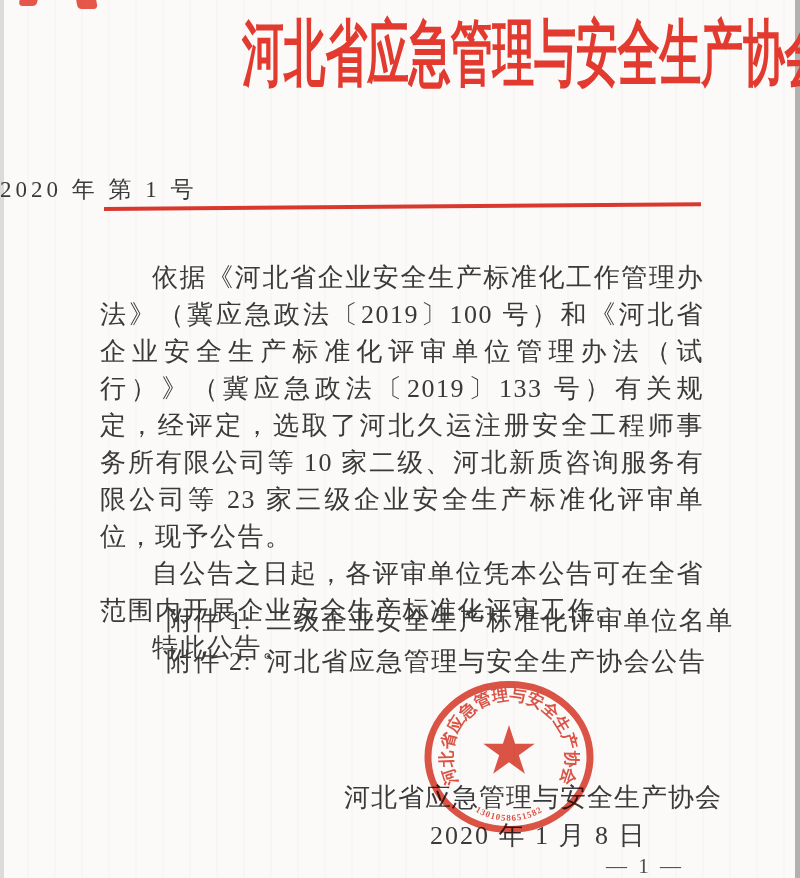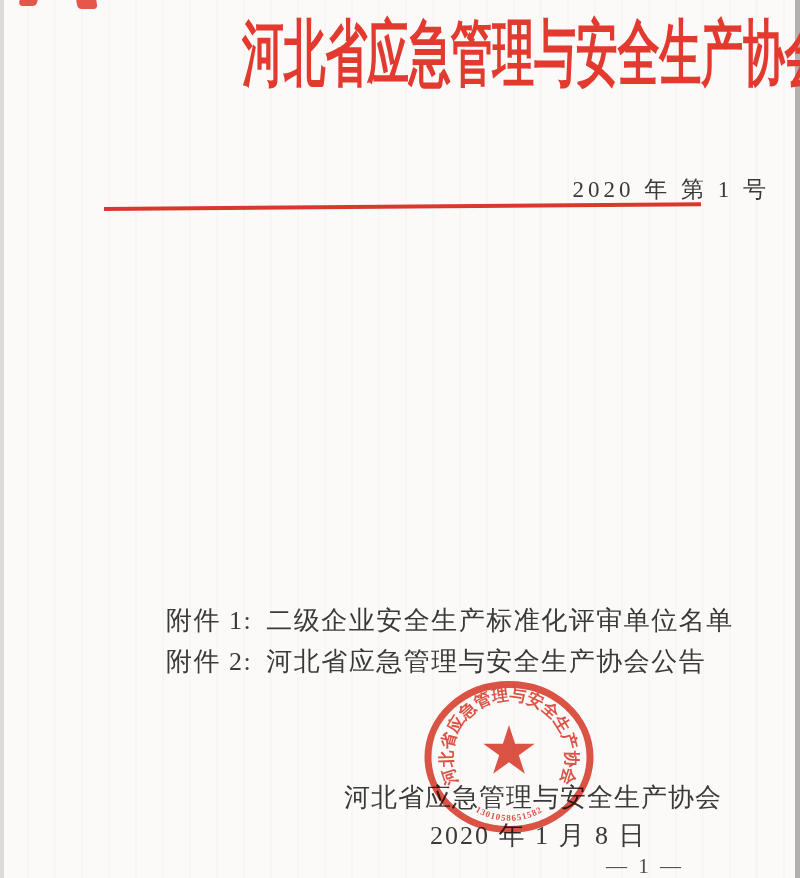--- a/index.html
+++ b/index.html
@@ -26,21 +26,21 @@
   }
   .doc-title span{
     display:inline-block;
     font-size:72px;line-height:1.18;font-weight:900;
     color:#e23a2e;
     transform:scaleX(0.58);
     letter-spacing:0px;
   }
   .issue-line{
     position:absolute;left:0;right:30px;top:174px;
-    text-align:right;
+    text-align:left;
     font-size:23px;color:#3a3a3a;letter-spacing:4px;
   }
   .red-rule{
     position:absolute;left:104px;top:207px;width:597px;height:4px;
     background:#d8382e;
     transform:rotate(-0.45deg);transform-origin:left center;
   }
 
   .body-text{
     position:absolute;left:100px;top:259px;width:604px;
@@ -88,20 +88,25 @@
   <div class="scan-mark m2"></div>
 
   <h1 class="doc-title">
     <span>河北省应急管理与安全生产协会公告</span>
   </h1>
 
   <div class="issue-line">2020 年 第 1 号</div>
 
   <div class="red-rule"></div>
 
+  <div class="body-text">
+    <p>依据《河北省企业安全生产标准化工作管理办法》（冀应急政法〔2019〕100 号）和《河北省企业安全生产标准化评审单位管理办法（试行）》（冀应急政法〔2019〕133 号）有关规定，经评定，选取了河北久运注册安全工程师事务所有限公司等 10 家二级、河北新质咨询服务有限公司等 23 家三级企业安全生产标准化评审单位，现予公告。</p>
+    <p>自公告之日起，各评审单位凭本公告可在全省范围内开展企业安全生产标准化评审工作。</p>
+    <p>特此公告。</p>
+  </div>
 
   <div class="attachments">
     <div class="att-line">
       <span class="att-label">附件 1:</span><span>二级企业安全生产标准化评审单位名单</span>
     </div>
     <div class="att-line">
       <span class="att-label">附件 2:</span><span>河北省应急管理与安全生产协会公告</span>
     </div>
   </div>
 

